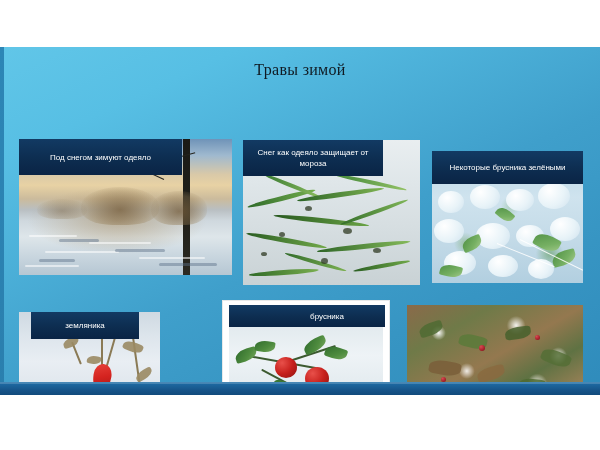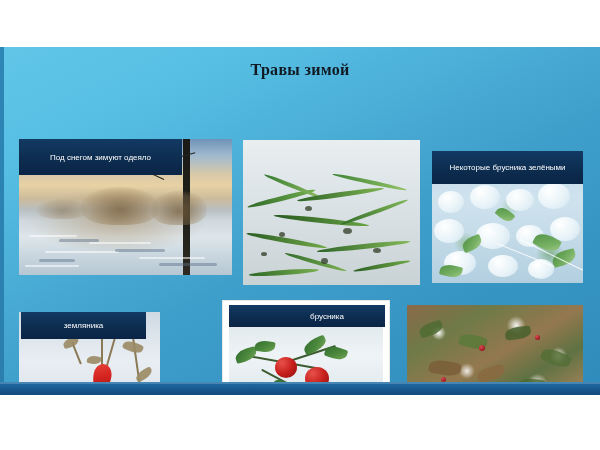--- a/index.html
+++ b/index.html
@@ -55,21 +55,21 @@
   }
 
   
   .slide-title {
     position: absolute;
     left: 0;
     top: 14px;
     width: 600px;
     text-align: center;
     font-family: "Liberation Serif", serif;
-    font-weight: bold;
+    font-weight: normal;
     font-size: 16px;
     color: #101a22;
     letter-spacing: 0.3px;
   }
 
   
   .pic {
     position: absolute;
     overflow: hidden;
   }
@@ -200,21 +200,21 @@
     background: #8a7a55;
     border-radius: 2px;
     transform-origin: top center;
   }
   .sb-leafdry {
     position: absolute;
     border-radius: 60% 20% 60% 20%;
     background: #9a8a63;
     opacity: 0.9;
   }
-  #cap-strawberry { left: 2px; top: 0; width: 125px; height: 27px; }
+  #cap-strawberry { left: 12px; top: 0; width: 108px; height: 27px; }
 
   
   #pic-lingonberry {
     left: 222px; top: 253px; width: 168px; height: 119px;
     background: #ffffff;
     border: 1px solid #e6e9ea;
     box-sizing: border-box;
   }
   .lb-inner {
     position: absolute;
@@ -334,20 +334,21 @@
         <div class="gs-blade" style="left:40px; top:120px; width:64px; height:4px; background:linear-gradient(90deg,#336d2b,#7cb052); transform:rotate(16deg);"></div>
         <div class="gs-blade" style="left:110px; top:124px; width:58px; height:4px; background:linear-gradient(90deg,#2b5f23,#6fa748); transform:rotate(-10deg);"></div>
         <div class="gs-blade" style="left:6px;  top:130px; width:70px; height:5px; background:linear-gradient(90deg,#2f6a27,#79ae4f); transform:rotate(-4deg);"></div>
         <div class="gs-dirt" style="left:62px;  top:66px; width:7px; height:5px;"></div>
         <div class="gs-dirt" style="left:100px; top:88px; width:9px; height:6px;"></div>
         <div class="gs-dirt" style="left:36px;  top:92px; width:6px; height:5px;"></div>
         <div class="gs-dirt" style="left:130px; top:108px; width:8px; height:5px;"></div>
         <div class="gs-dirt" style="left:78px;  top:118px; width:7px; height:6px;"></div>
         <div class="gs-dirt" style="left:18px;  top:112px; width:6px; height:4px;"></div>
       </div>
+      <div class="caption" id="cap-grass-snow">Снег как одеяло защищает от мороза</div>
     </div>
 
     <div class="pic" id="pic-frost-green">
       <div class="photo ph-frostgreen">
         <div class="fg-crystal" style="left:6px;  top:40px; width:26px; height:22px;"></div>
         <div class="fg-crystal" style="left:38px; top:34px; width:30px; height:24px;"></div>
         <div class="fg-crystal" style="left:74px; top:38px; width:28px; height:22px;"></div>
         <div class="fg-crystal" style="left:106px;top:32px; width:32px; height:26px;"></div>
         <div class="fg-crystal" style="left:2px;  top:68px; width:30px; height:24px;"></div>
         <div class="fg-crystal" style="left:44px; top:72px; width:34px; height:26px;"></div>

